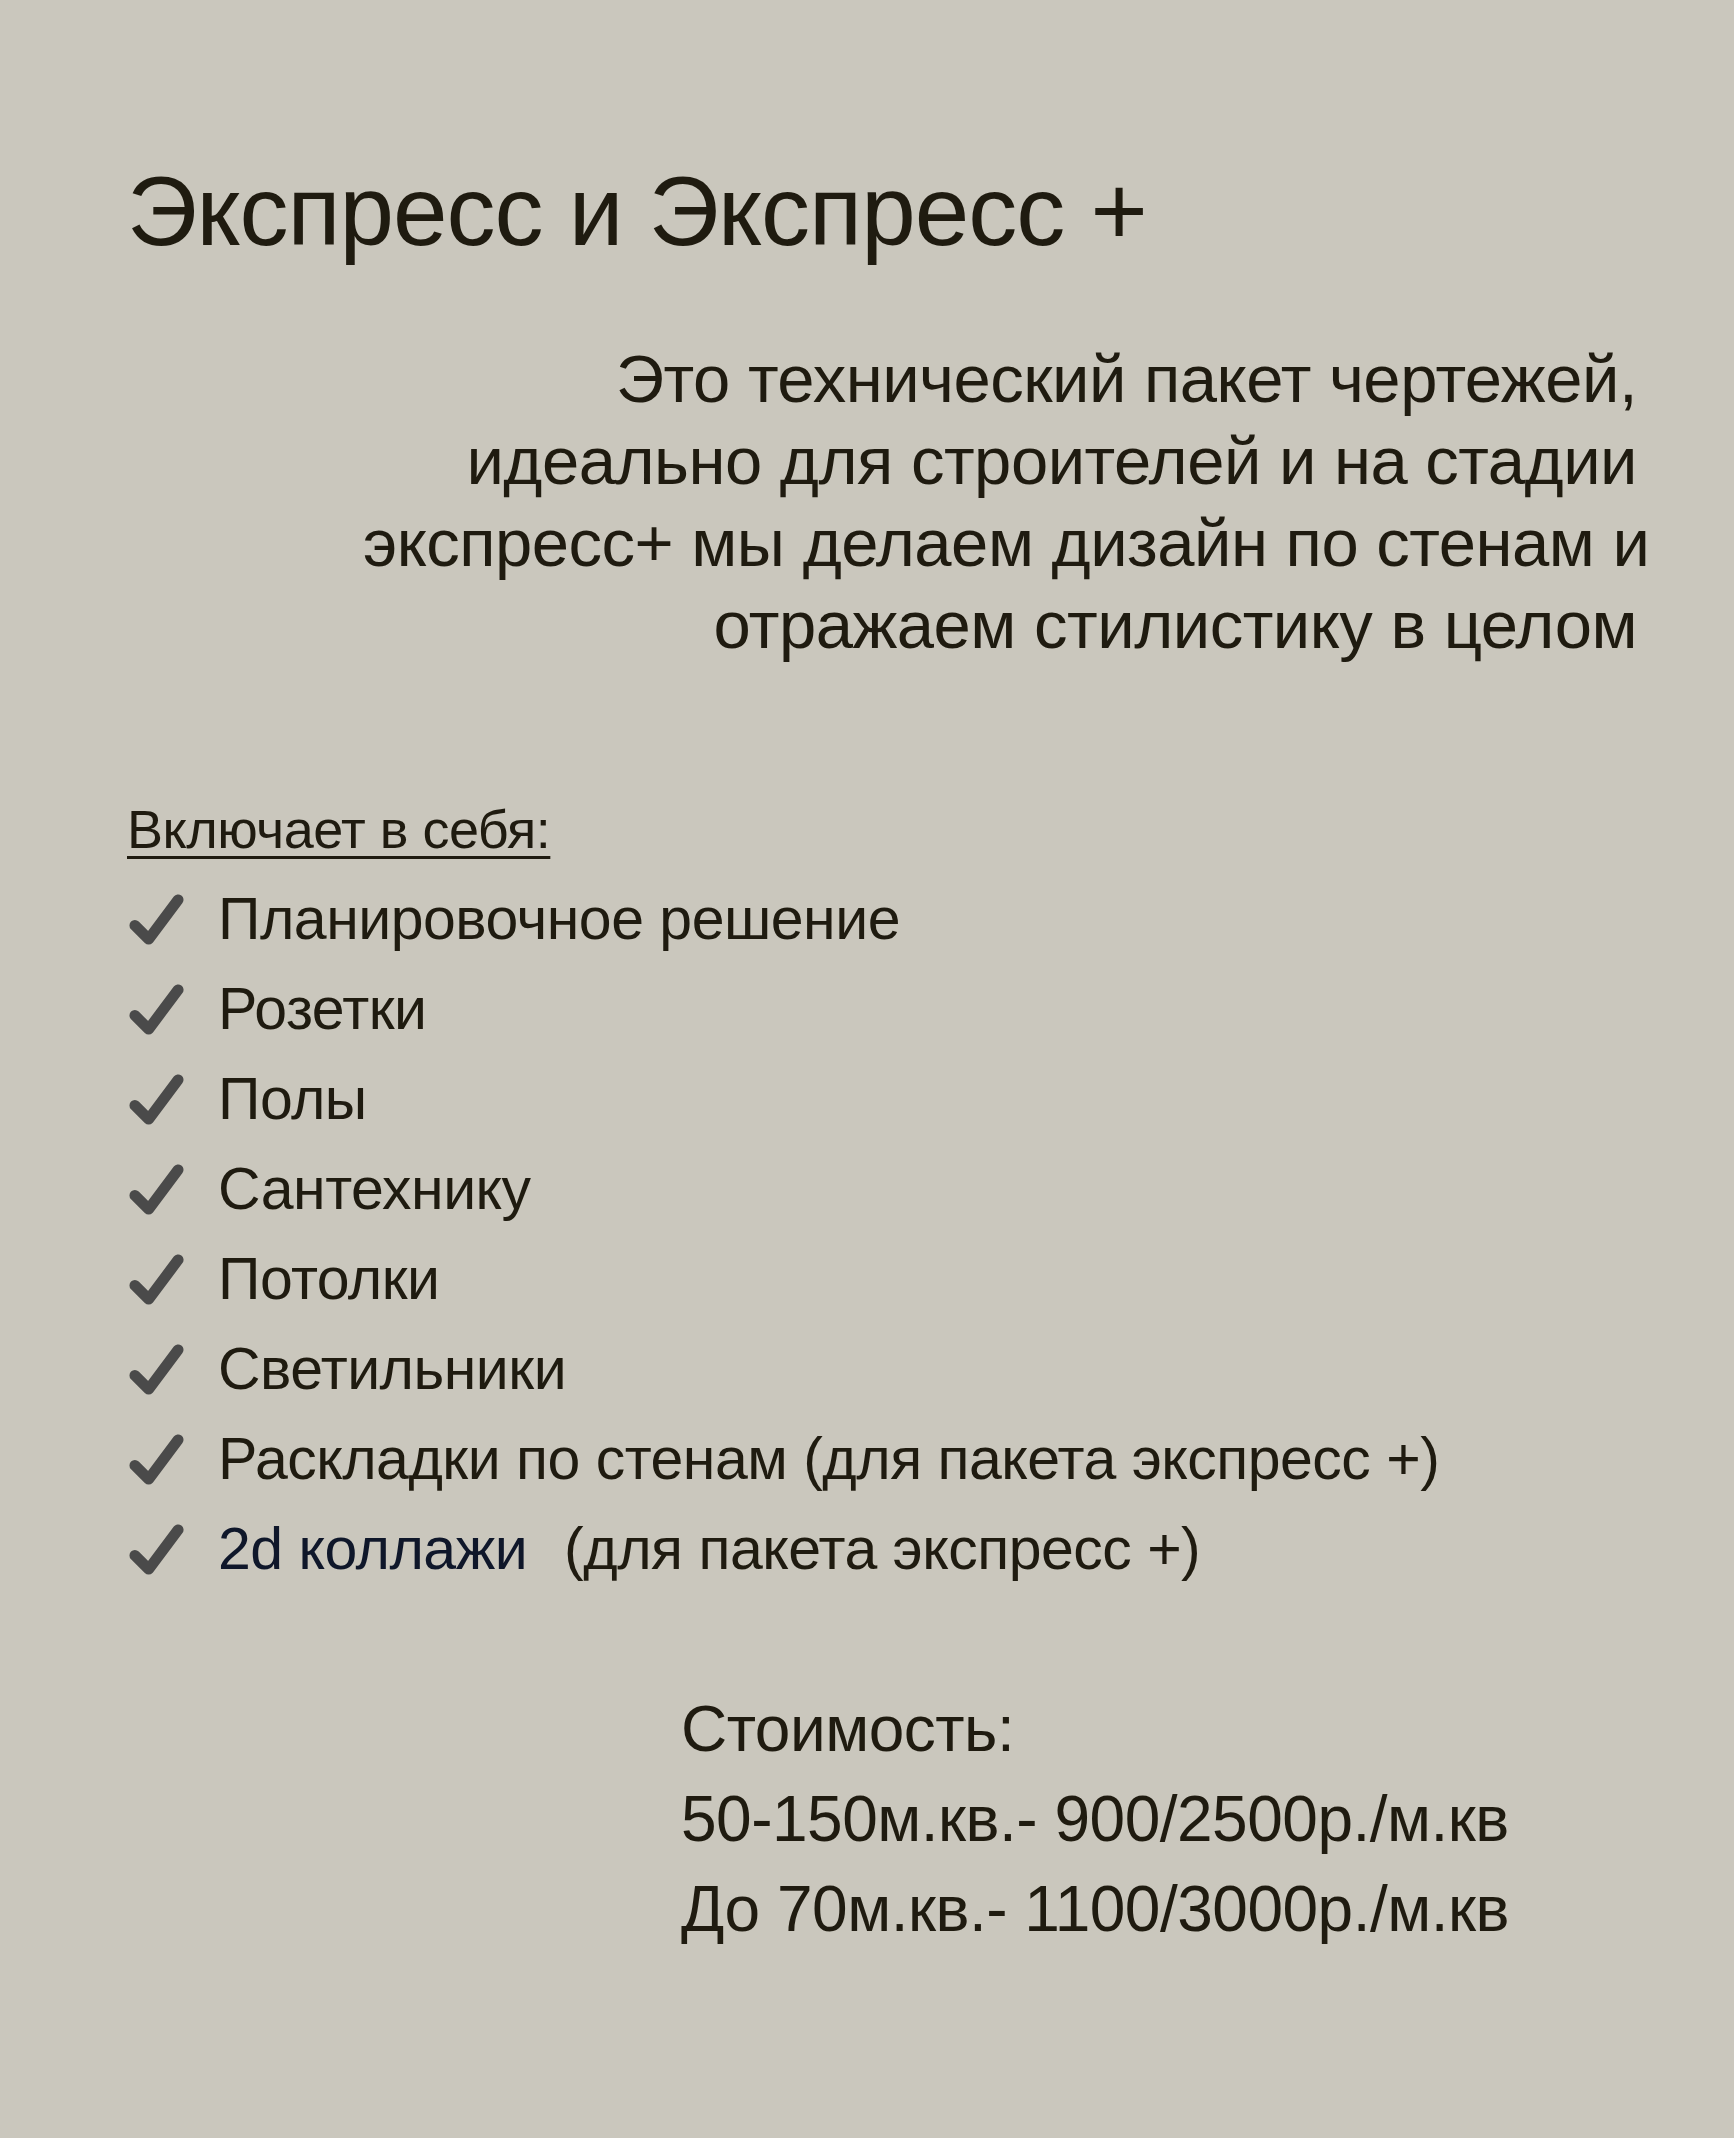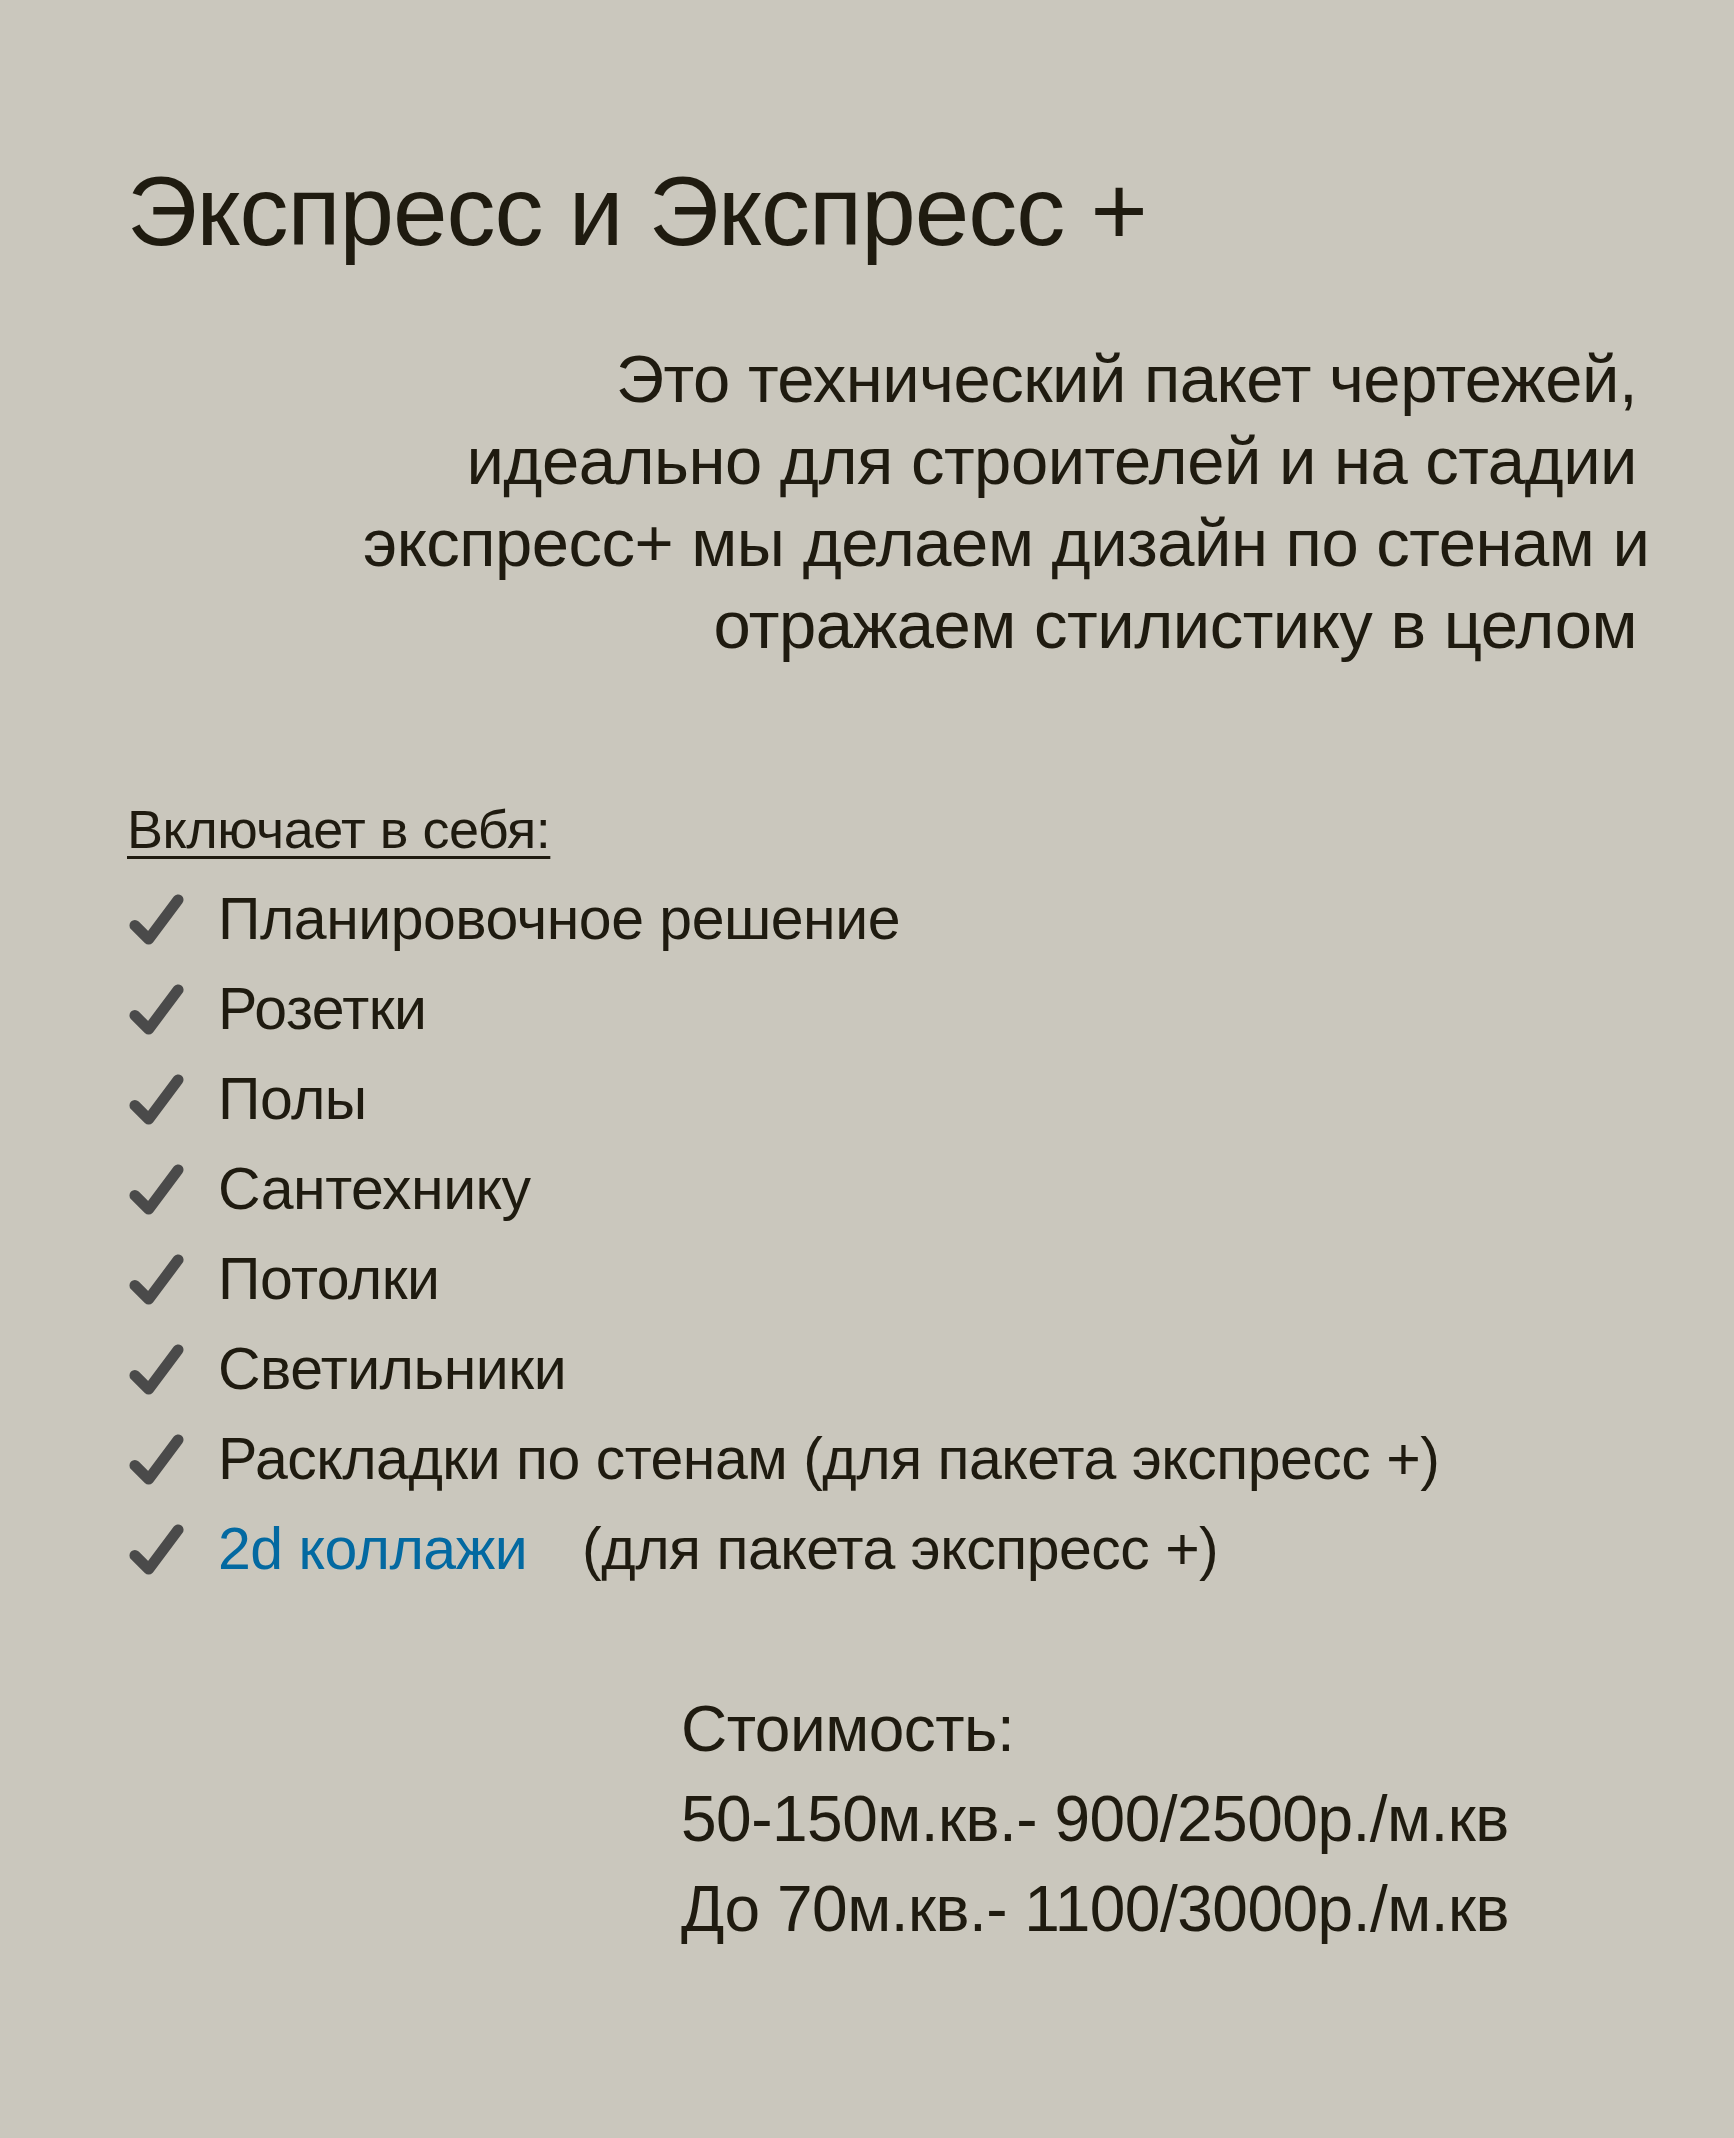--- a/index.html
+++ b/index.html
@@ -59,21 +59,21 @@
       letter-spacing: -0.5px;
       gap: 26px;
     }
     .check {
       width: 65px;
       height: 59px;
       flex: 0 0 65px;
       display: inline-block;
     }
     .check svg { display: block; }
-    .feature .note { margin-left: 29px; }
+    .feature .note { margin-left: 11px; }
     .pricing {
       position: absolute;
       left: 681px;
       top: 1684px;
       font-size: 64px;
       line-height: 90px;
       white-space: nowrap;
       letter-spacing: -0.5px;
     }
   </style>
@@ -147,21 +147,21 @@
         </svg>
     </span>
     <span>Раскладки по стенам (для пакета экспресс +)</span>
   </div>
   <div class="feature">
     <span class="check">
       <svg width="59" height="59" viewBox="0 0 60 60">
           <path d="M8 36 L22 50 L52 10" fill="none" stroke="#4a4a4a" stroke-width="11" stroke-linecap="round" stroke-linejoin="round"></path>
         </svg>
     </span>
-    <span style="color:#0369a1;">2d коллажи</span>
+    <span style="color:#0f172a;">2d коллажи</span>
     <span class="note">(для пакета экспресс +)</span>
   </div>
 </div>
 
 <div class="pricing">
   <div>Стоимость:</div>
   <div>50-150м.кв.- 900/2500р./м.кв</div>
   <div>До 70м.кв.- 1100/3000р./м.кв</div>
 </div>
 

